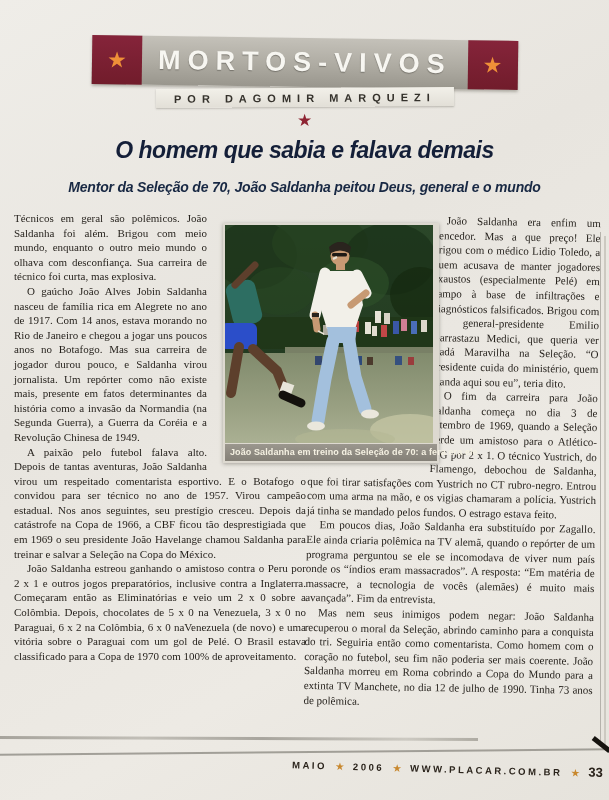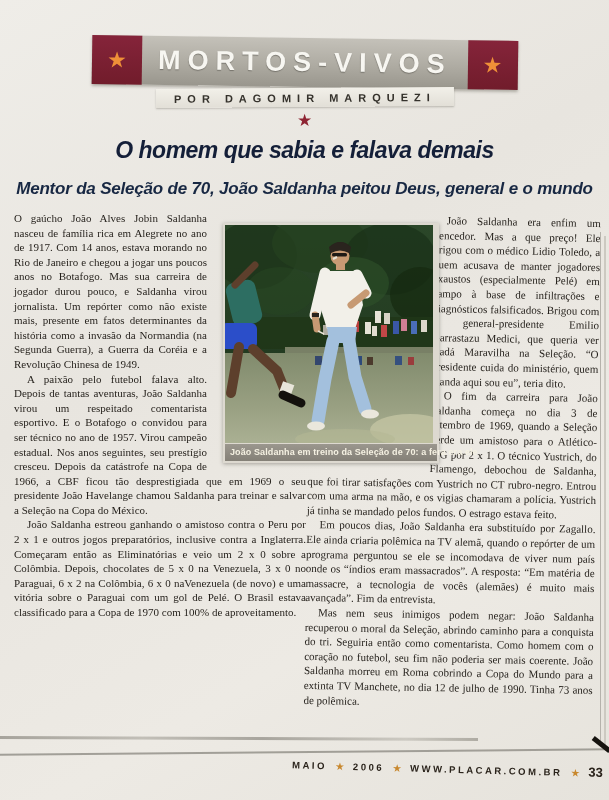--- a/index.html
+++ b/index.html
@@ -46,21 +46,21 @@
   .deco-star{margin-top:5px;font-size:17px;color:#8e2433;line-height:1;}
 
   
   .headline{
     position:absolute;top:137px;left:0;width:609px;text-align:center;
     font-size:23px;font-weight:bold;font-style:italic;
     letter-spacing:-0.5px;color:#141f38;white-space:nowrap;
   }
   .subhead{
     position:absolute;top:179px;left:0;width:609px;text-align:center;
-    font-size:17px;font-style:italic;font-weight:bold;
+    font-size:14px;font-style:italic;font-weight:bold;
     color:#182843;white-space:nowrap;letter-spacing:-0.2px;
   }
 
   
   .col{
     position:absolute;top:211px;
     font-family:"Liberation Serif", serif;
     font-size:11px;line-height:14.6px;color:#231f1a;
   }
   .col p{margin:0;text-align:justify;text-indent:13px;hyphens:auto;}
@@ -128,20 +128,21 @@
     </div>
     <div class="byline">POR DAGOMIR MARQUEZI</div>
     <div class="deco-star">★</div>
   </div>
 
   <div class="headline">O homem que sabia e falava demais</div>
   <div class="subhead">Mentor da Seleção de 70, João Saldanha peitou Deus, general e o mundo</div>
 
   <div class="col col-left">
     <div class="spacer-right"></div>
+    <p>Técnicos em geral são polêmicos. João Saldanha foi além. Brigou com meio mundo, enquanto o outro meio mundo o olhava com desconfiança. Sua carreira de técnico foi curta, mas explosiva.</p>
     <p>O gaúcho João Alves Jobin Saldanha nasceu de família rica em Alegrete no ano de 1917. Com 14 anos, estava morando no Rio de Janeiro e chegou a jogar uns poucos anos no Botafogo. Mas sua carreira de jogador durou pouco, e Saldanha virou jornalista. Um repórter como não existe mais, presente em fatos determinantes da história como a invasão da Normandia (na Segunda Guerra), a Guerra da Coréia e a Revolução Chinesa de 1949.</p>
     <p>A paixão pelo futebol falava alto. Depois de tantas aventuras, João Saldanha virou um respeitado comentarista esportivo. E o Botafogo o convidou para ser técnico no ano de 1957. Virou campeão estadual. Nos anos seguintes, seu prestígio cresceu. Depois da catástrofe na Copa de 1966, a CBF ficou tão desprestigiada que em 1969 o seu presidente João Havelange chamou Saldanha para treinar e salvar a Seleção na Copa do México.</p>
     <p>João Saldanha estreou ganhando o amistoso contra o Peru por 2 x 1 e outros jogos preparatórios, inclusive contra a Inglaterra. Começaram então as Eliminatórias e veio um 2 x 0 sobre a Colômbia. Depois, chocolates de 5 x 0 na Venezuela, 3 x 0 no Paraguai, 6 x 2 na Colômbia, 6 x 0 naVenezuela (de novo) e uma vitória sobre o Paraguai com um gol de Pelé. O Brasil estava classificado para a Copa de 1970 com 100% de aproveitamento.</p>
   </div>
 
   <div class="col col-right">
     <div class="spacer-left"></div>
     <p>João Saldanha era enfim um vencedor. Mas a que preço! Ele brigou com o médico Lidio Toledo, a quem acusava de manter jogadores exaustos (especialmente Pelé) em campo à base de infiltrações e diagnósticos falsificados. Brigou com o general-presidente Emilio Garrastazu Medici, que queria ver Dadá Maravilha na Seleção. “O presidente cuida do ministério, quem manda aqui sou eu”, teria dito.</p>
     <p>O fim da carreira para João Saldanha começa no dia 3 de setembro de 1969, quando a Seleção perde um amistoso para o Atlético-MG por 2 x 1. O técnico Yustrich, do Flamengo, debochou de Saldanha, que foi tirar satisfações com Yustrich no CT rubro-negro. Entrou com uma arma na mão, e os vigias chamaram a polícia. Yustrich já tinha se mandado pelos fundos. O estrago estava feito.</p>
     <p>Em poucos dias, João Saldanha era substituído por Zagallo. Ele ainda criaria polêmica na TV alemã, quando o repórter de um programa perguntou se ele se incomodava de viver num país onde os “índios eram massacrados”. A resposta: “Em matéria de massacre, a tecnologia de vocês (alemães) é muito mais avançada”. Fim da entrevista.</p>

